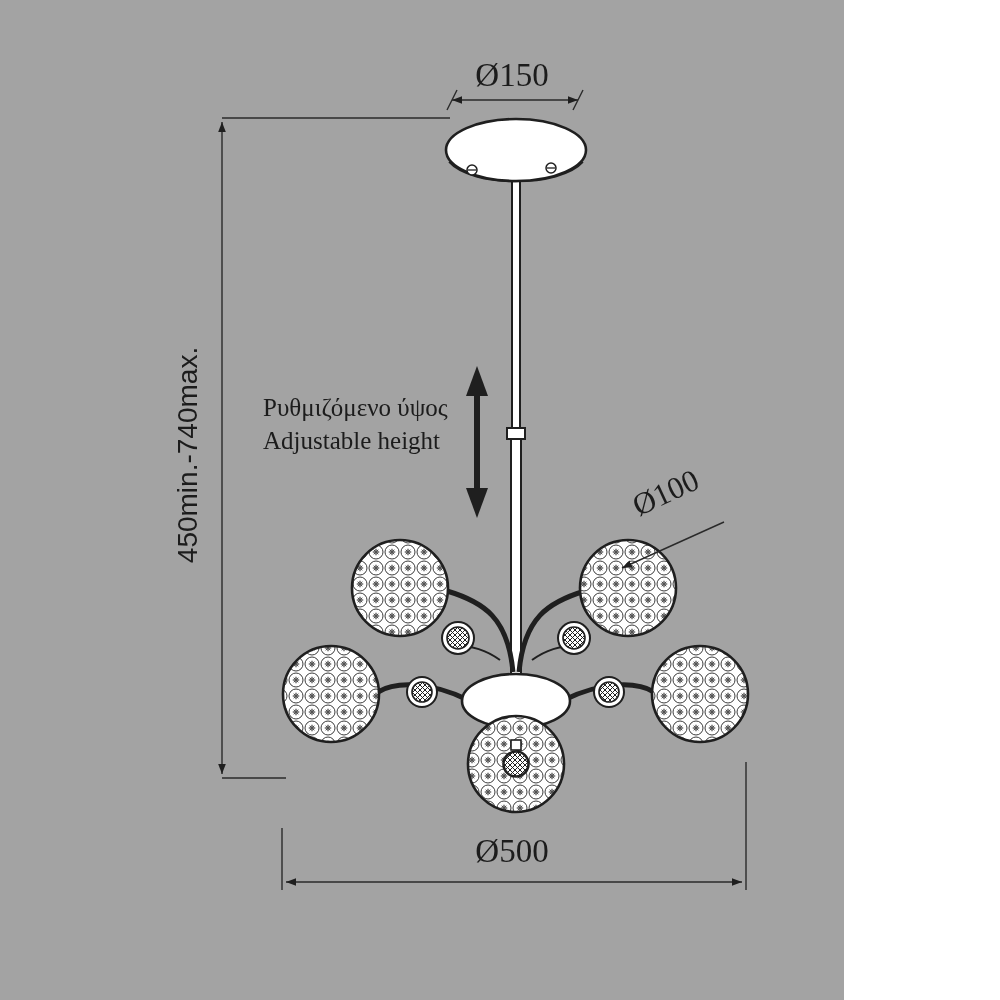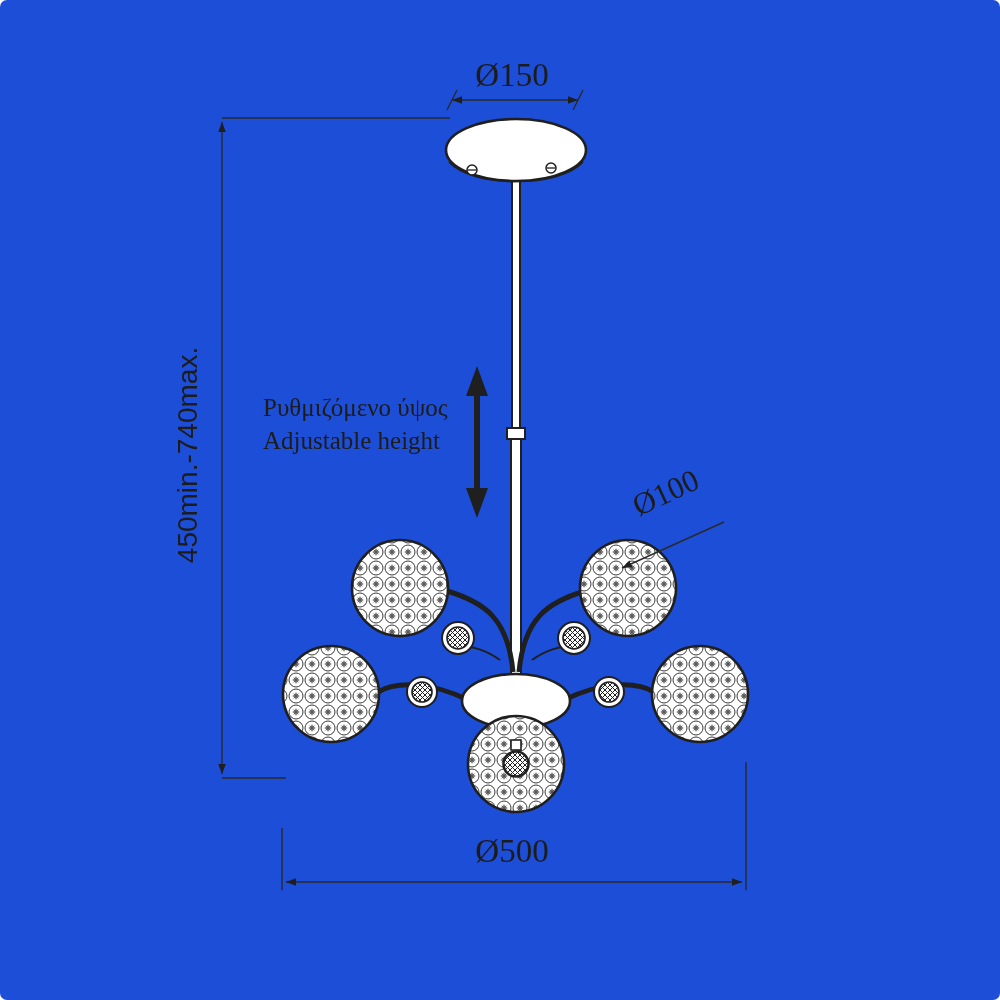--- a/index.html
+++ b/index.html
@@ -1,16 +1,16 @@
 <!DOCTYPE html>
 <html><head>
 <meta charset="utf-8">
 <style>
   html,body{margin:0;padding:0;background:#ffffff;}
-  .stage{position:relative;width:1000px;height:1000px;background:#1d4ed8;overflow:hidden;border-radius:7px;}
+  .stage{position:relative;width:844px;height:1000px;background:#a3a3a3;overflow:hidden;}
   svg{display:block;}
   text{fill:#1c1c1c;}
   .dim-serif{font-family:"Liberation Serif",serif;font-size:31px;}
   .dim-serif-lg{font-family:"Liberation Serif",serif;font-size:33px;}
   .dim-sans{font-family:"Liberation Sans",sans-serif;font-size:28px;}
   .note{font-family:"Liberation Serif",serif;font-size:25px;}
   .ln{stroke:#2a2a2a;stroke-width:1.4;fill:none;}
   .draw{stroke:#1f1f1f;fill:none;}
 </style>
 </head>

